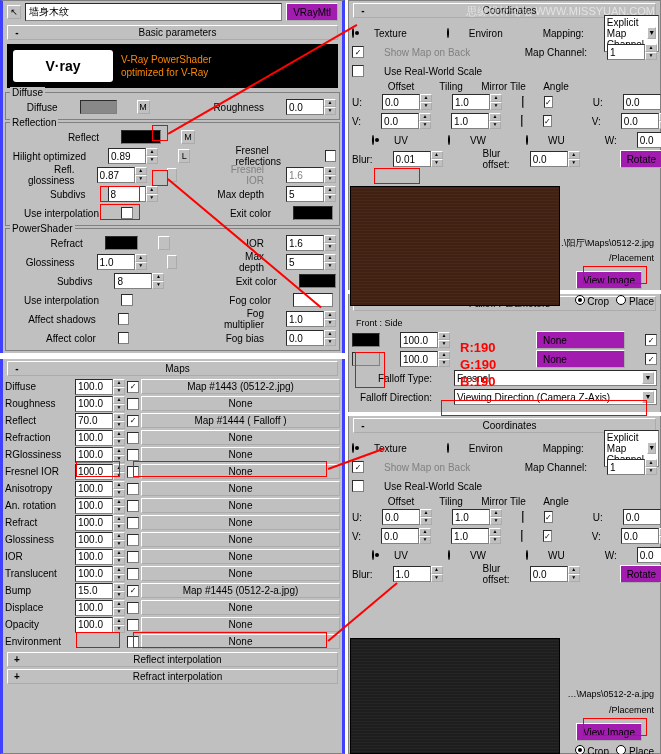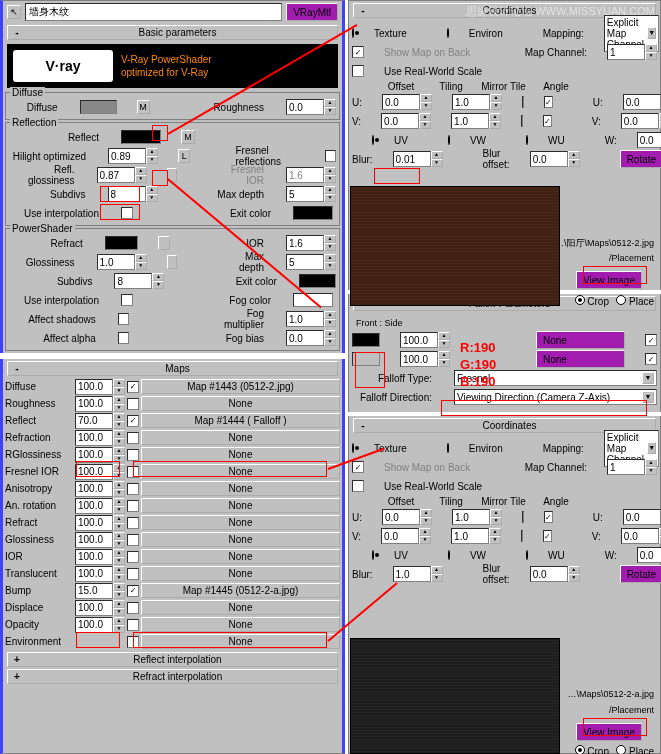--- a/index.html
+++ b/index.html
@@ -223,21 +223,21 @@
         <span class="lbl" style="width:62px">Fog multiplier</span>
         <div class="spin">
           <input value="1.0" style="">
           <div class="ar">
             <div>▲</div>
             <div>▼</div>
           </div>
         </div>
       </div>
   <div class="row">
-        <span class="lbl" style="width:92px">Affect alpha</span>
+        <span class="lbl" style="width:92px">Affect color</span>
         <span class="chk"></span>
         <span style="width:54px"></span>
         <span class="lbl" style="width:46px">Fog bias</span>
         <div class="spin">
           <input value="0.0" style="">
           <div class="ar">
             <div>▲</div>
             <div>▼</div>
           </div>
         </div>

